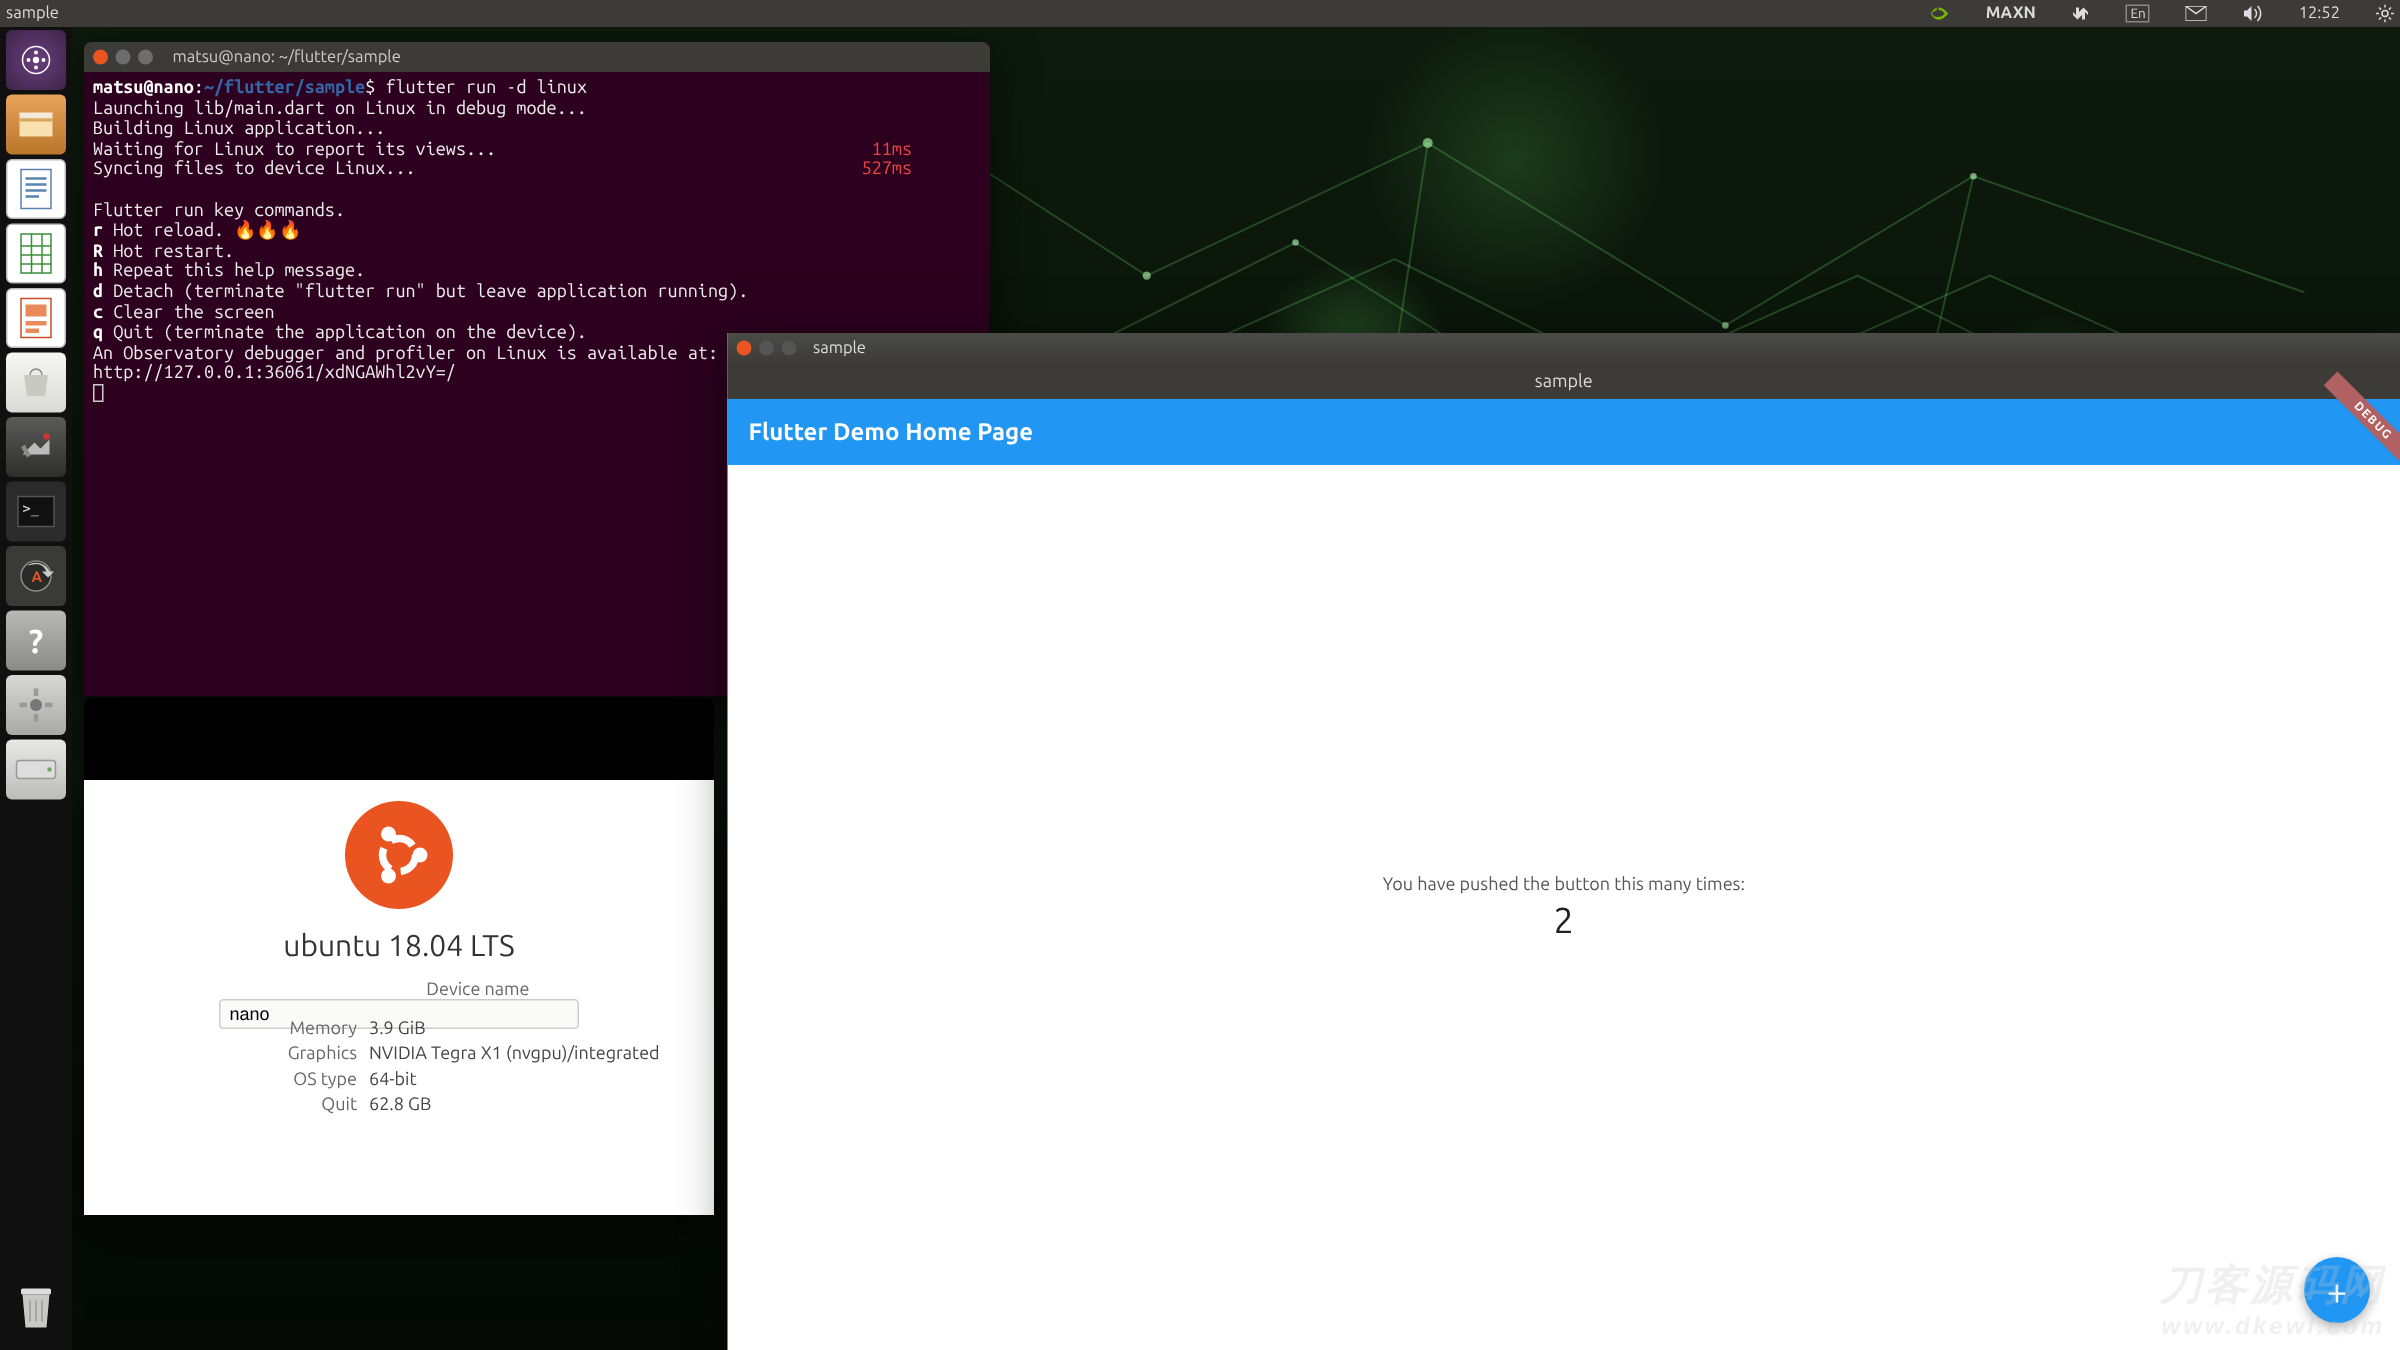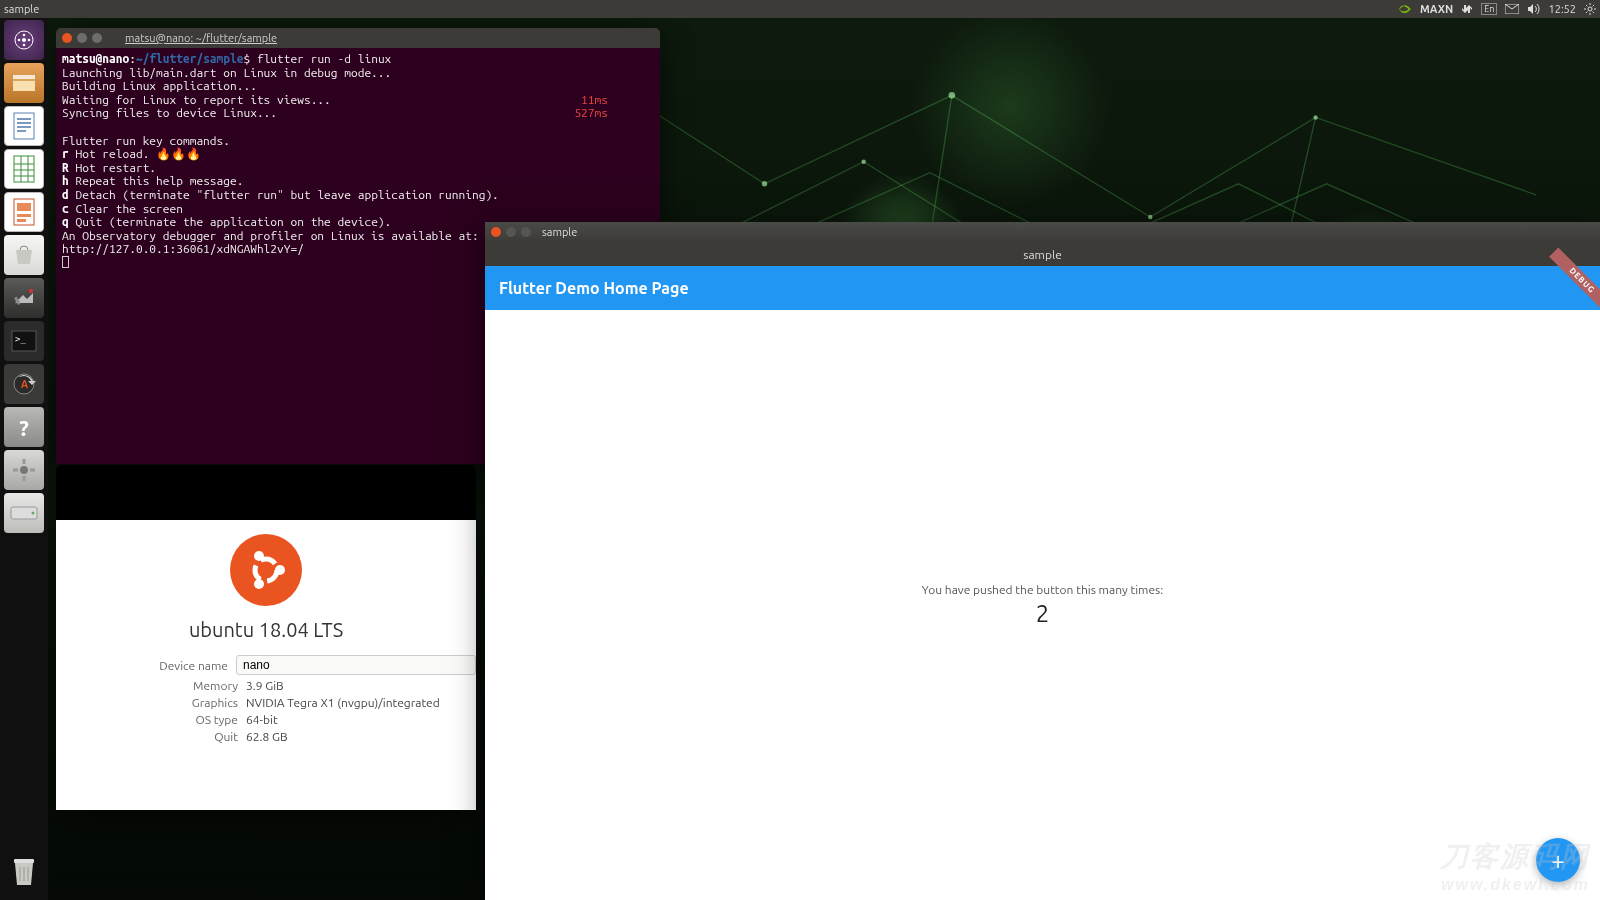--- a/index.html
+++ b/index.html
@@ -12,21 +12,21 @@
       radial-gradient(circle at 55% 25%,rgba(120,255,120,.25) 0,transparent 6%),
       radial-gradient(circle at 85% 30%,rgba(140,255,140,.25) 0,transparent 5%),
       radial-gradient(circle at 62% 10%,rgba(120,255,120,.15) 0,transparent 8%),
       linear-gradient(180deg,#0d1a0d 0%,#0a140a 40%,#050a05 100%);
     overflow:hidden;}
   .wallpaper svg{width:100%;height:100%;}
 
   
   .panel{position:absolute;left:0;top:0;width:100%;height:18px;background:#3c3b37;color:#ddd;font-size:11px;display:flex;align-items:center;padding:0 4px;z-index:10;}
   .panel-left{flex:0 0 auto;}
-  .panel-right{margin-left:auto;display:flex;align-items:center;gap:8px;}
+  .panel-right{margin-left:auto;display:flex;align-items:center;gap:24px;}
   .panel-right span{display:inline-flex;align-items:center;}
   .nvlogo{width:14px;height:14px}
   .panel svg{display:block}
 
   
   .launcher{position:absolute;left:0;top:18px;bottom:0;width:48px;background:rgba(30,30,30,.55);display:flex;flex-direction:column;align-items:center;padding-top:2px;gap:3px;z-index:9;}
   .licon{width:40px;height:40px;border-radius:4px;display:flex;align-items:center;justify-content:center;font-size:18px;color:#fff;}
   .trash{margin-top:auto;margin-bottom:8px;}
 
   
@@ -256,21 +256,21 @@
         </g>
       </svg>
     </div>
 </div>
 
 <div class="term-win">
   <div class="win-titlebar">
     <span class="wbtn wclose"></span>
     <span class="wbtn wmin"></span>
     <span class="wbtn wmax"></span>
-    <span style="margin-left:18px;text-decoration:underline;">matsu@nano: ~/flutter/sample</span>
+    <span style="margin-left:8px;">matsu@nano: ~/flutter/sample</span>
   </div>
   <div class="term-body" id="termbody"><span class="tp-user">matsu@nano</span><span class="tp-white">:</span><span class="tp-path">~/flutter/sample</span><span class="tp-white">$ </span>flutter run -d linux
 Launching lib/main.dart on Linux in debug mode...
 Building Linux application...
 <span>Waiting for Linux to report its views...</span><span class="tl-r">11ms</span>
 <span>Syncing files to device Linux...</span><span class="tl-r">527ms</span>
 
 Flutter run key commands.
 <span class="tp-white" style="font-weight:bold">r</span> Hot reload. 🔥🔥🔥
 <span class="tp-white" style="font-weight:bold">R</span> Hot restart.
@@ -292,21 +292,21 @@
             <circle cx="38" cy="24" r="5"></circle>
             <circle cx="17" cy="10" r="5"></circle>
             <circle cx="17" cy="38" r="5"></circle>
           </g>
           <circle cx="24" cy="24" r="11" fill="none" stroke="#fff" stroke-width="5" stroke-dasharray="16 7"></circle>
         </svg>
     </div>
     <div class="about-title">ubuntu 18.04 LTS</div>
   </div>
   <div class="about-table" id="about-table">
-      <div class="about-row" style="height: 24px;">
+      <div class="about-row" style="height: 24px; flex-direction: column;">
         <div class="about-label">Device name</div>
         <div class="about-val"><input class="about-input" value="nano" style=""></div>
       </div>
       <div class="about-row">
         <div class="about-label">Memory</div>
         <div class="about-val">3.9 GiB</div>
       </div>
       <div class="about-row">
         <div class="about-label">Graphics</div>
         <div class="about-val">NVIDIA Tegra X1 (nvgpu)/integrated</div>

